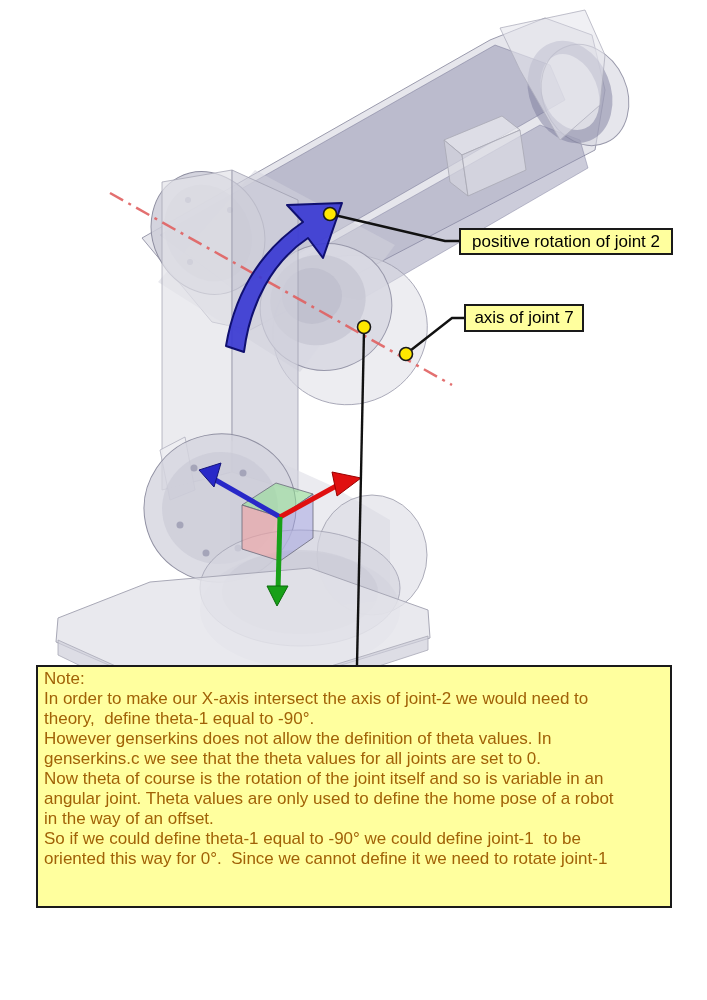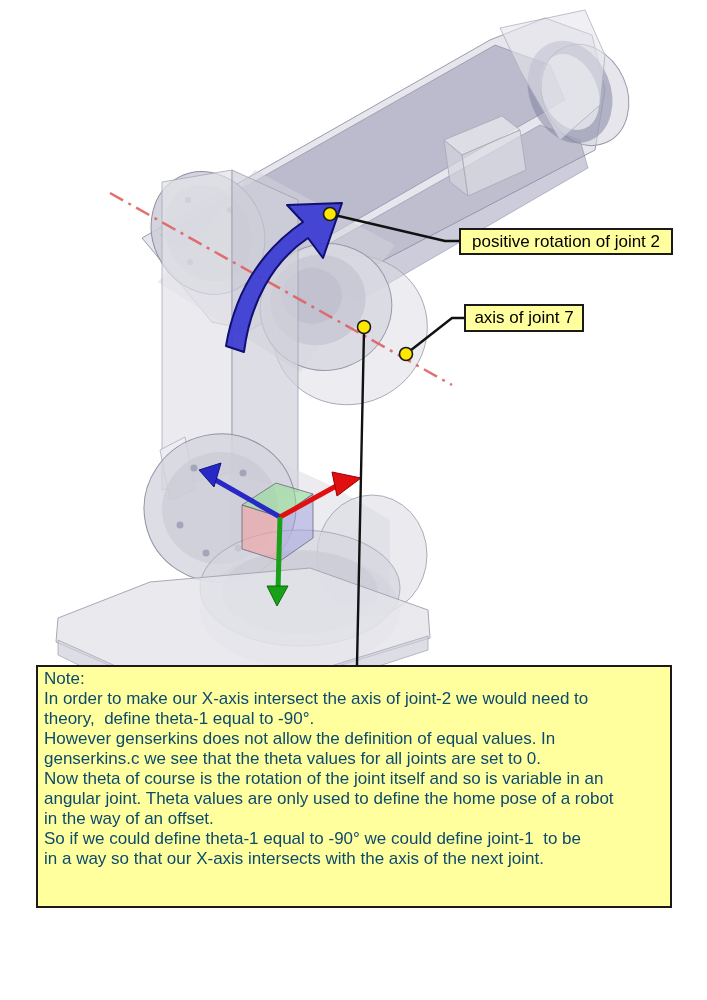--- a/index.html
+++ b/index.html
@@ -6,21 +6,21 @@
   #stage{position:relative;width:707px;height:1000px;background:#ffffff;overflow:hidden;
          font-family:"Liberation Sans", sans-serif;}
   #render-layer{position:absolute;left:0;top:0;}
   .callout-label{position:absolute;background:#ffff9e;border:2px solid #1a1a1a;
      box-sizing:border-box;display:flex;align-items:center;justify-content:center;
      font-size:17px;color:#000;white-space:pre;}
   #callout-rotation{left:459px;top:228px;width:214px;height:27px;}
   #callout-axis{left:464px;top:304px;width:120px;height:28px;}
   #note-box{position:absolute;left:36px;top:665px;width:636px;height:243px;
      background:#ffff9e;border:2px solid #1a1a1a;box-sizing:border-box;
-     padding:2px 6px;font-size:17px;line-height:20px;color:#0c4a6e;}
+     padding:2px 6px;font-size:17px;line-height:20px;color:#a16207;}
   .note-line{white-space:pre;}
 </style>
 </head>
 <body>
 
 <div id="stage">
 
   <svg id="render-layer" width="707" height="1000" viewBox="0 0 707 1000">
 
     <g>
@@ -111,22 +111,22 @@
   </svg>
 
   <div class="callout-label" id="callout-rotation">positive rotation of joint 2</div>
 
   <div class="callout-label" id="callout-axis">axis of joint 7</div>
 
   <div id="note-box">
       <div class="note-line">Note:</div>
       <div class="note-line">In order to make our X-axis intersect the axis of joint-2 we would need to</div>
       <div class="note-line">theory,  define theta-1 equal to -90°.</div>
-      <div class="note-line">However genserkins does not allow the definition of equal values. In</div>
+      <div class="note-line">However genserkins does not allow the definition of theta values. In</div>
       <div class="note-line">genserkins.c we see that the theta values for all joints are set to 0.</div>
       <div class="note-line">Now theta of course is the rotation of the joint itself and so is variable in an</div>
       <div class="note-line">angular joint. Theta values are only used to define the home pose of a robot</div>
       <div class="note-line">in the way of an offset.</div>
       <div class="note-line">So if we could define theta-1 equal to -90° we could define joint-1  to be</div>
-      <div class="note-line">in a way so that our X-axis intersects with the axis of the next joint.</div>
+      <div class="note-line">oriented this way for 0°.  Since we cannot define it we need to rotate joint-1</div>
     </div>
 
 </div>
 
 </body></html>

